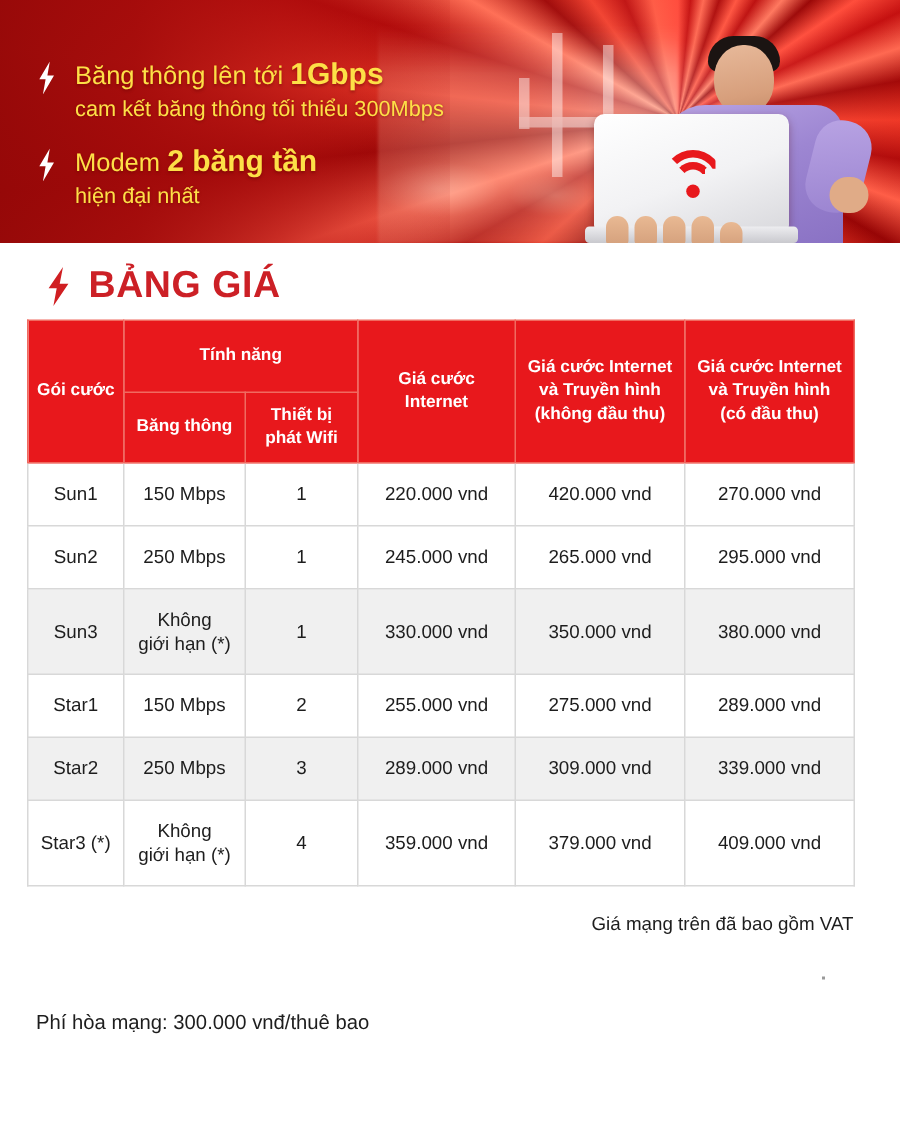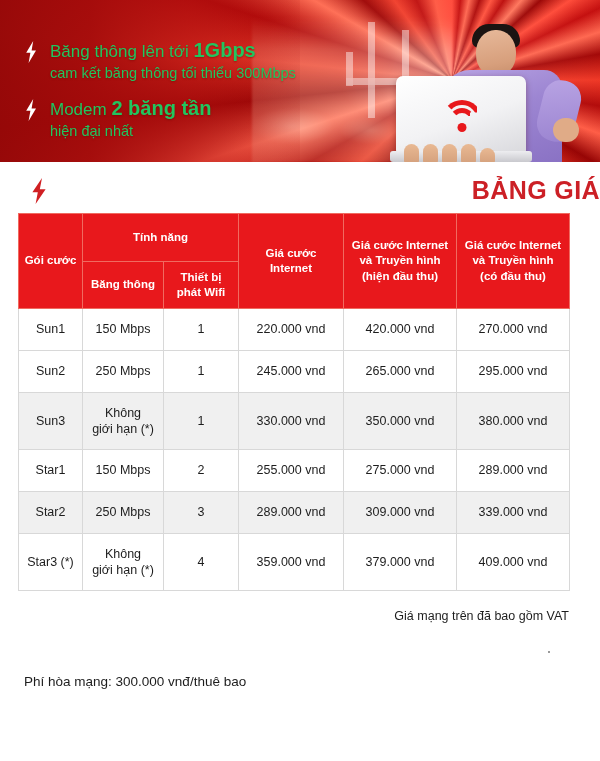--- a/index.html
+++ b/index.html
@@ -172,21 +172,21 @@
   }
   .bolt {
     flex: 0 0 auto;
     width: 14px;
     height: 22px;
     margin-right: 12px;
     margin-top: 3px;
   }
   .bolt svg { display: block; }
   .bullet-text {
-    color: #22c55e;
+    color: #fde047;
     line-height: 1.28;
     text-shadow: 0 1px 2px rgba(100,0,0,0.45);
   }
   .bullet-line1 {
     font-size: 17px;
     font-weight: 400;
     white-space: nowrap;
   }
   .bullet-line1 b {
     font-size: 20px;
@@ -196,21 +196,20 @@
     font-size: 14.5px;
     font-weight: 400;
     white-space: nowrap;
   }
 
   
   .title-wrap {
     display: flex;
     align-items: center;
     margin: 14px 0 8px 30px;
-    justify-content: space-between;
   }
   .title-bolt { width: 18px; height: 26px; margin-right: 11px; }
   .title-bolt svg { display: block; }
   .title-text {
     color: #cc2026;
     font-size: 25px;
     font-weight: 700;
     letter-spacing: 0.4px;
   }
 
@@ -375,21 +374,21 @@
       <tr>
         <th class="th-pkg" rowspan="2">Gói cước</th>
         <th class="th-feature" colspan="2">Tính năng</th>
         <th class="th-tall" rowspan="2">
           <div>Giá cước</div>
           <div>Internet</div>
         </th>
         <th class="th-tall" rowspan="2">
           <div>Giá cước Internet</div>
           <div>và Truyền hình</div>
-          <div>(hiện đầu thu)</div>
+          <div>(không đầu thu)</div>
         </th>
         <th class="th-tall" rowspan="2">
           <div>Giá cước Internet</div>
           <div>và Truyền hình</div>
           <div>(có đầu thu)</div>
         </th>
       </tr>
       <tr>
         <th class="th-sub">Băng thông</th>
         <th class="th-sub">

